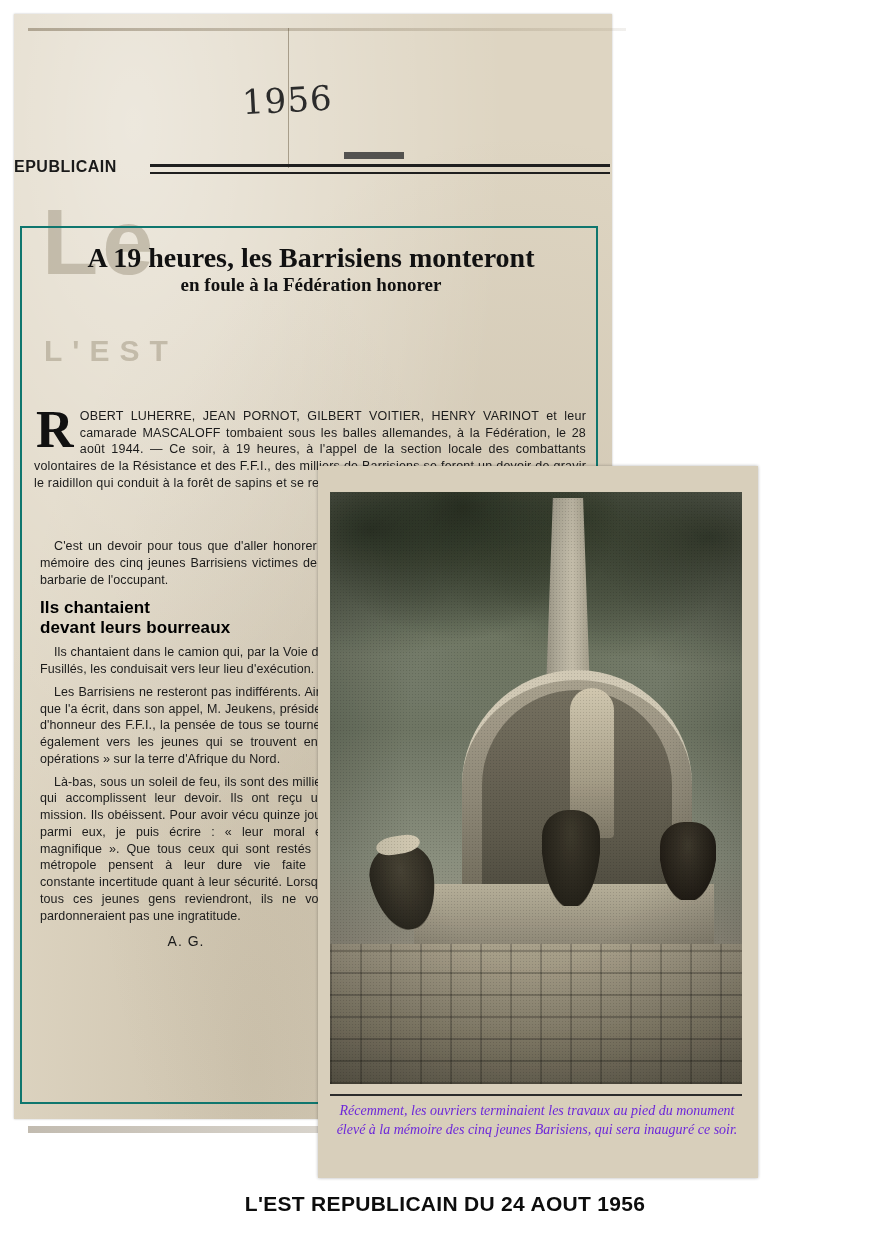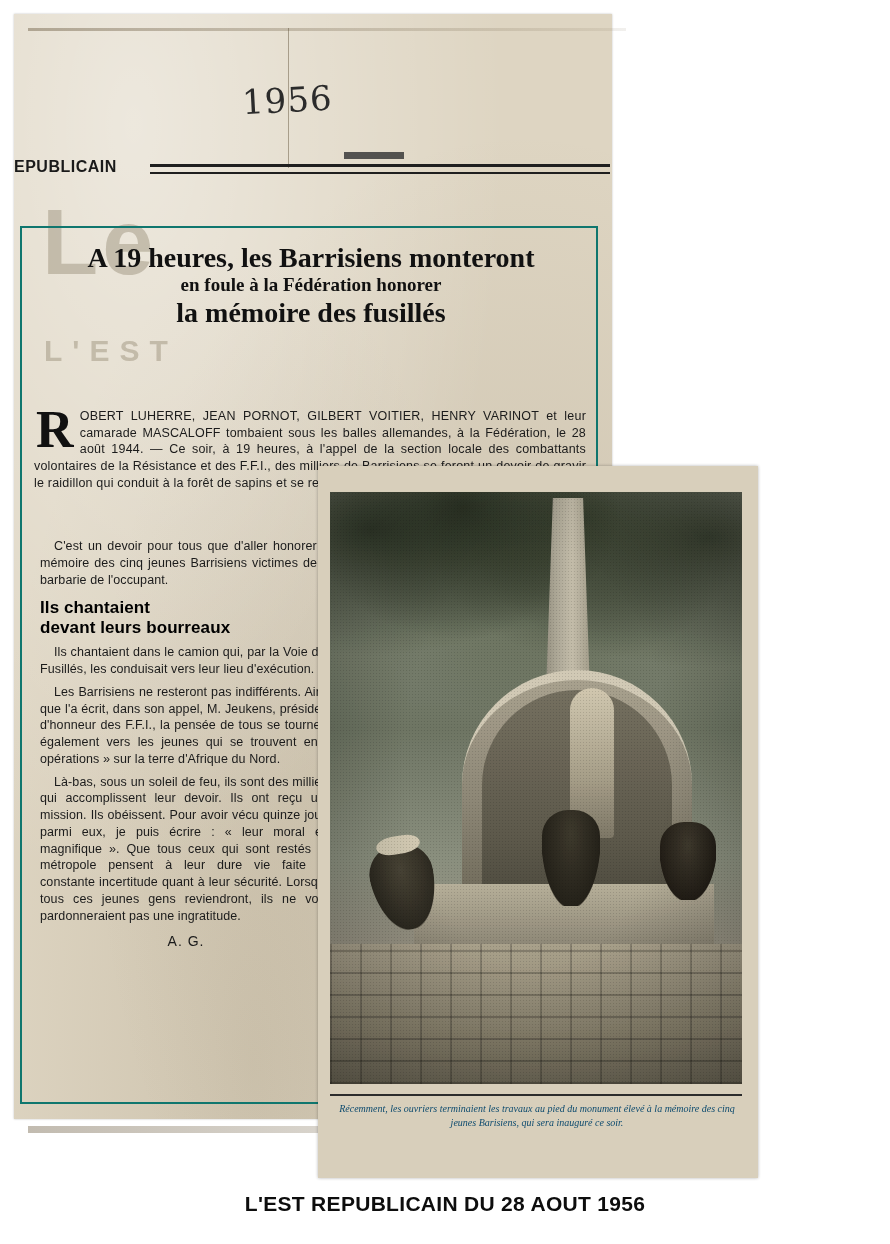--- a/index.html
+++ b/index.html
@@ -335,23 +335,23 @@
     height: 2px;
     background: #2c2c2c;
   }
   .caption {
     position: absolute;
     left: 14px;
     top: 636px;
     width: 410px;
     font-family: "Liberation Serif", serif;
     font-style: italic;
-    font-size: 10px;
+    font-size: 14px;
     line-height: 1.35;
-    color: #0c4a6e;
+    color: #6d28d9;
     text-align: center;
   }
 
   
   .page-caption {
     position: absolute;
     left: 0;
     top: 1192px;
     width: 890px;
     text-align: center;
@@ -391,21 +391,20 @@
     </div>
 
     <div class="ghost ghost-1">Le</div>
     <div class="ghost ghost-3">L'EST</div>
 
     <div class="article">
 
       <div class="headline">
         <span class="l1">A 19 heures, les Barrisiens monteront</span>
         <span class="l2">en foule à la Fédération honorer</span>
-        <span class="l3">la mémoire des fusillés</span>
       </div>
 
       <div class="lead">
         <span class="dropcap">R</span>
         <span>OBERT LUHERRE, JEAN PORNOT, GILBERT VOITIER, HENRY VARINOT et leur camarade MASCALOFF tombaient sous les balles allemandes, à la Fédération, le 28 août 1944. — Ce soir, à 19 heures, à l'appel de la section locale des combattants volontaires de la Résistance et des F.F.I., des milliers de Barrisiens se feront un devoir de gravir le raidillon qui conduit à la forêt de sapins et se recueilleront devant ce monument du souvenir.</span>
       </div>
 
       <div class="col-left">
         <p>C'est un devoir pour tous que d'aller honorer la mémoire des cinq jeunes Barrisiens victimes de la barbarie de l'occupant.</p>
 
@@ -439,15 +438,15 @@
       <div class="worker-left-hat"></div>
       <div class="worker-mid"></div>
       <div class="worker-right"></div>
       <div class="halftone"></div>
       <div class="vignette"></div>
     </div>
     <div class="photo-rule"></div>
     <div class="caption">Récemment, les ouvriers terminaient les travaux au pied du monument élevé à la mémoire des cinq jeunes Barisiens, qui sera inauguré ce soir.</div>
   </div>
 
-  <div class="page-caption">L'EST REPUBLICAIN DU 28 AOUT 1956</div>
+  <div class="page-caption">L'EST REPUBLICAIN DU 24 AOUT 1956</div>
 
 </div>
 
 </body></html>

